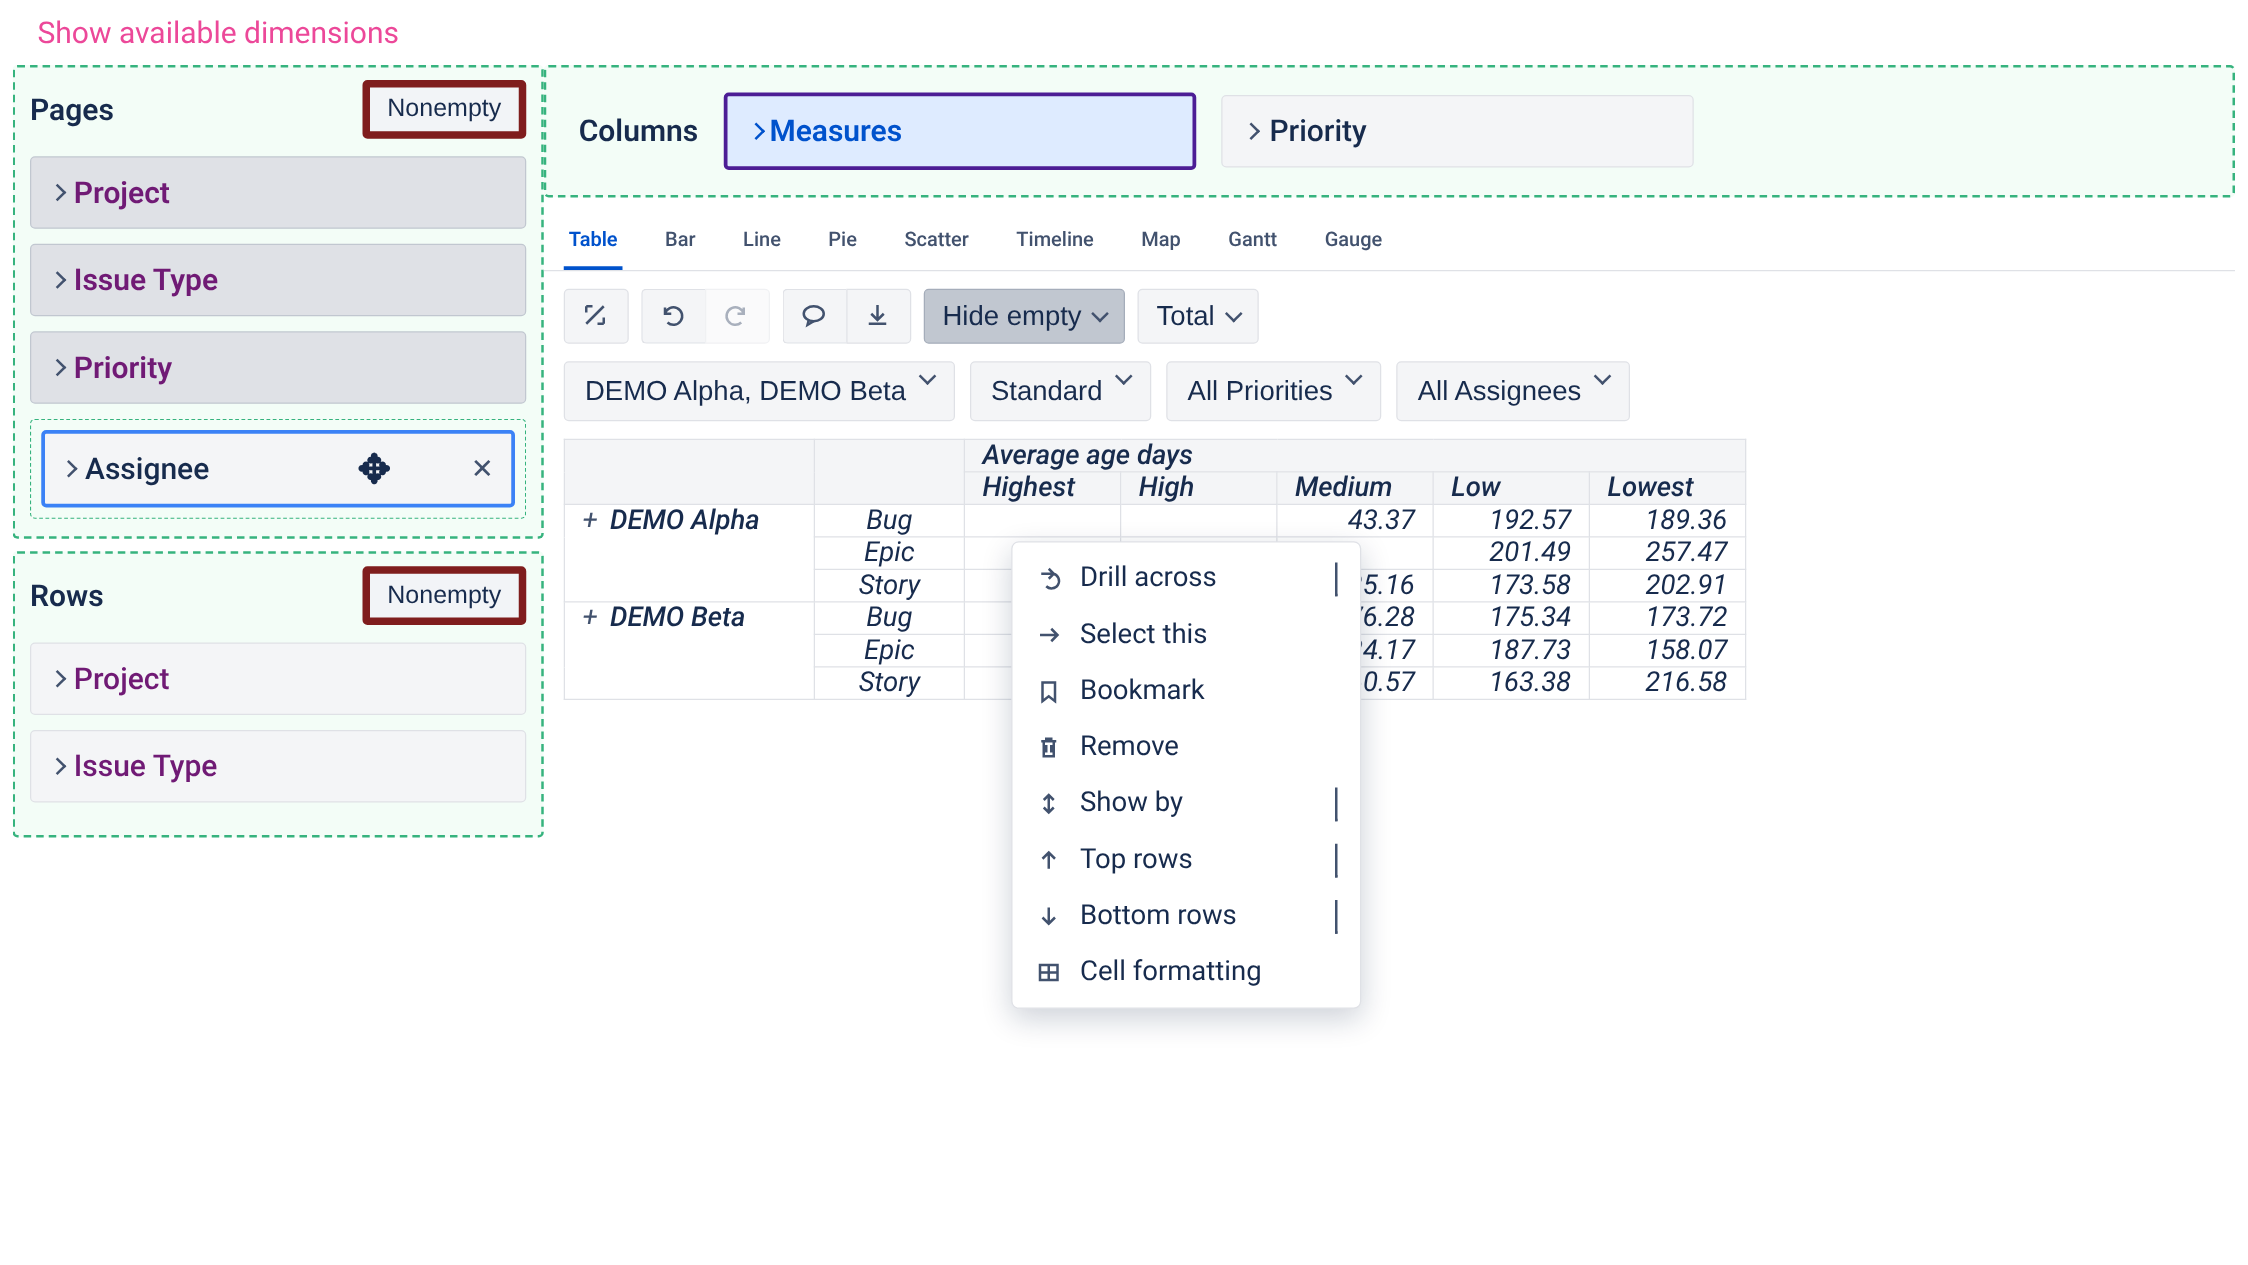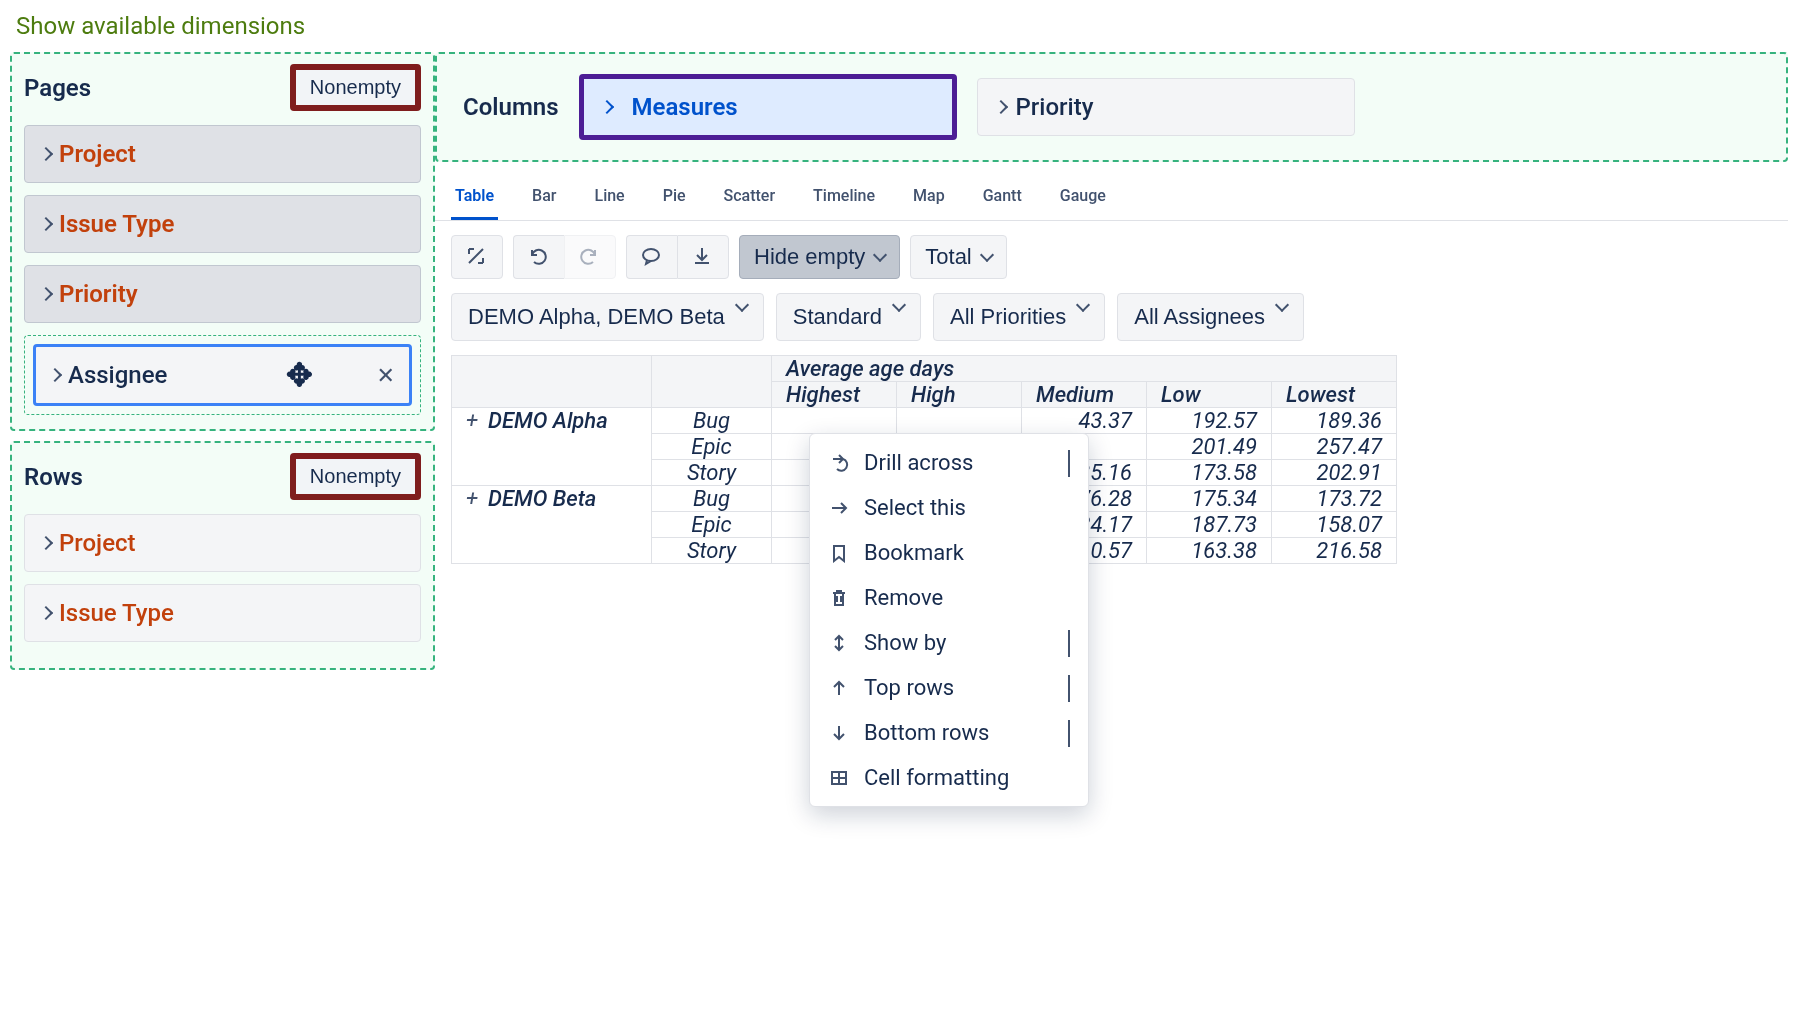--- a/index.html
+++ b/index.html
@@ -6,25 +6,26 @@
 body {
   font-family: -apple-system, BlinkMacSystemFont, "Segoe UI", Roboto, Helvetica, Arial, sans-serif;
   background: #fff;
   color: #172b4d;
   font-size: 16px;
   width: 1798px;
   height: 1012px;
   overflow: hidden;
 }
 .link-show {
-  color: #4d7c0f;
+  color: #ec4899;
   font-size: 24px;
   padding: 12px 16px;
   cursor: pointer;
   display: inline-block;
+  margin-left: 14px;
 }
 .layout {
   display: flex;
   gap: 0;
   padding: 0 10px;
 }
 .panel-pages {
   width: 425px;
   flex-shrink: 0;
 }
@@ -58,21 +59,21 @@
   color: #172b4d;
   cursor: pointer;
 }
 .dim-item {
   background: #dfe1e6;
   border: 1px solid #c1c7d0;
   border-radius: 4px;
   padding: 14px 16px;
   font-size: 24px;
   font-weight: 600;
-  color: #c2410c;
+  color: #701a75;
   display: flex;
   align-items: center;
   gap: 8px;
   margin-bottom: 12px;
   cursor: pointer;
 }
 .dim-item.light {
   background: #f4f5f7;
   border-color: #dfe1e6;
   font-weight: 500;
@@ -115,26 +116,26 @@
 }
 
 .columns-row {
   display: flex;
   align-items: center;
   gap: 20px;
   padding: 10px 14px;
 }
 .pill-measure {
   background: #deebff;
-  border: 5px solid #4c1d95;
+  border: 3px solid #4c1d95;
   border-radius: 4px;
   padding: 14px 18px;
   display: flex;
   align-items: center;
-  gap: 20px;
+  gap: 6px;
   width: 378px;
   cursor: pointer;
 }
 .pill-measure .chev-right { border-color: #0052cc; }
 .pill-measure-label { color: #0052cc; font-size: 24px; font-weight: 600; }
 .pill-priority {
   background: #f4f5f7;
   border: 1px solid #dfe1e6;
   border-radius: 4px;
   padding: 14px 18px;

